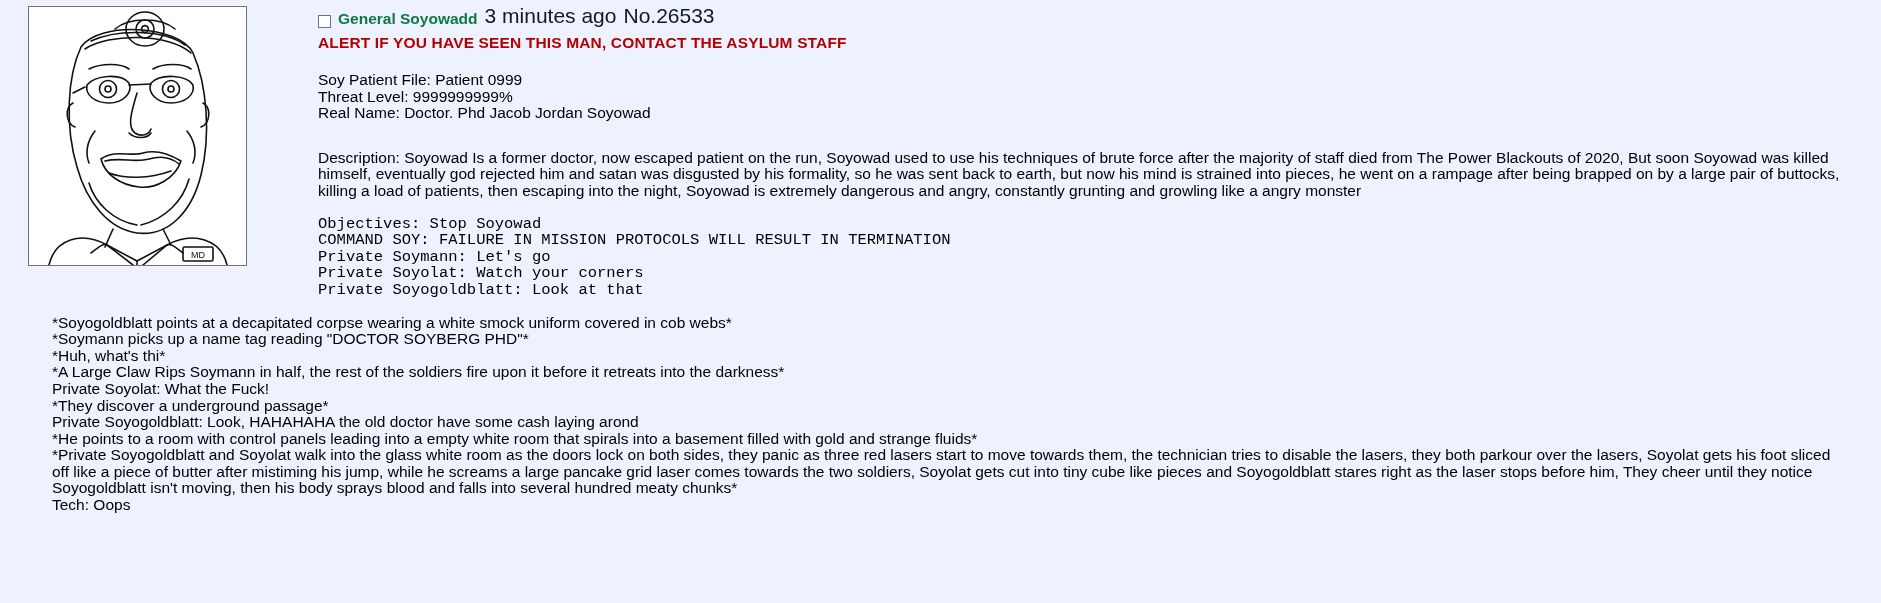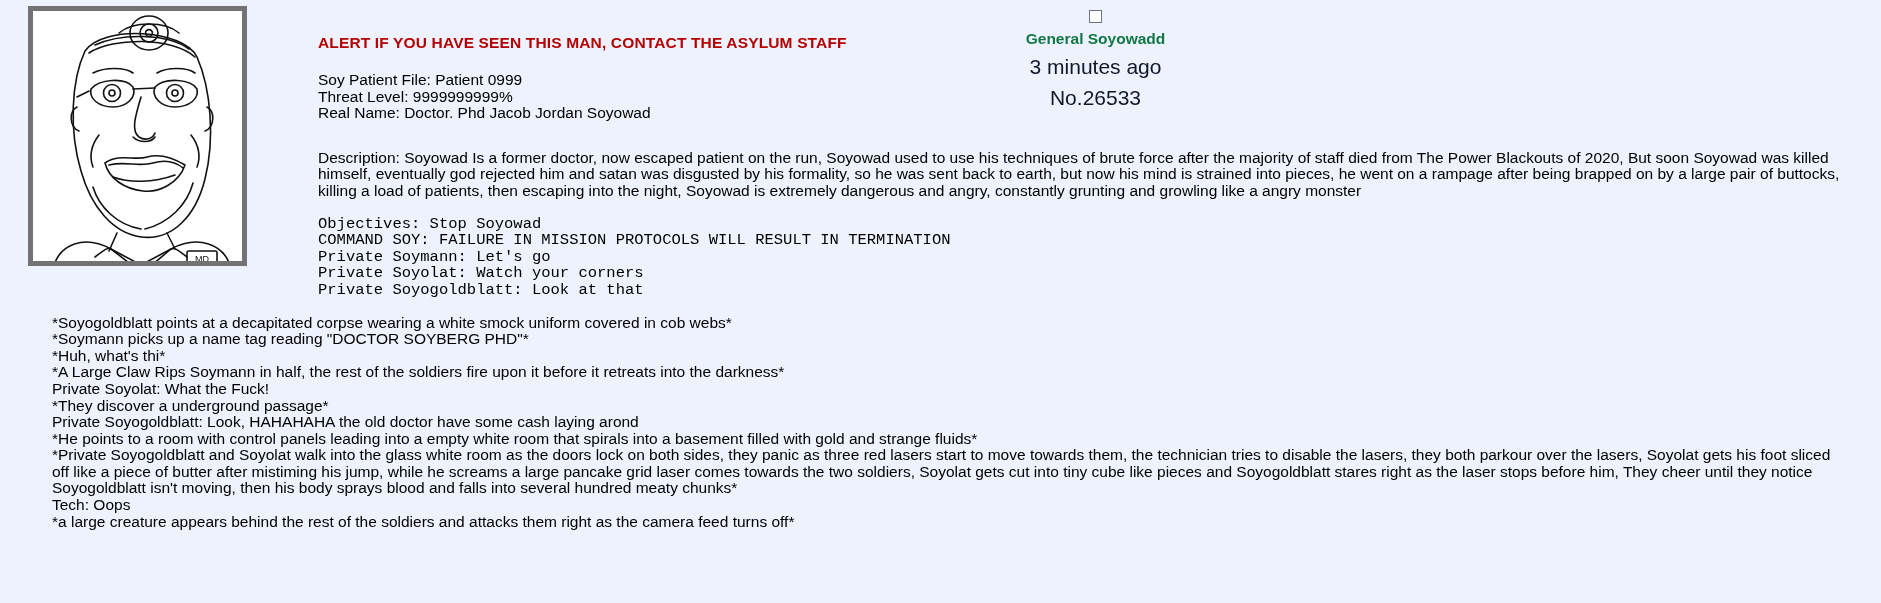--- a/index.html
+++ b/index.html
@@ -15,26 +15,25 @@
     font-size: 15.5px;
     color: #000000;
   }
   .post {
     position: relative;
     padding: 6px 8px 0 8px;
     box-sizing: border-box;
   }
   .post-head {
     display: flex;
-    align-items: center;
+    align-items: flex-end;
     gap: 7px;
     margin-left: 310px;
     padding-top: 2px;
     height: 20px;
-    flex-direction: column;
   }
   .post-checkbox {
     width: 13px;
     height: 13px;
     border: 1px solid #6b7280;
     background: #ffffff;
     margin-top: 2px;
     box-sizing: border-box;
     flex: 0 0 auto;
   }
@@ -46,21 +45,21 @@
   .post-time, .post-no {
     color: #0f172a;
     font-size: 21px;
   }
   .thumb {
     position: absolute;
     left: 28px;
     top: 6px;
     width: 219px;
     height: 260px;
-    border: 5px solid #737373;
+    border: 1px solid #737373;
     background: #ffffff;
     box-sizing: border-box;
     overflow: hidden;
   }
   .thumb svg { display: block; }
   .body-wrap {
     margin-left: 310px;
     padding-top: 6px;
   }
   .alert {
@@ -182,16 +181,15 @@
     <div>*Soyogoldblatt points at a decapitated corpse wearing a white smock uniform covered in cob webs*</div>
     <div>*Soymann picks up a name tag reading "DOCTOR SOYBERG PHD"*</div>
     <div>*Huh, what's thi*</div>
     <div>*A Large Claw Rips Soymann in half, the rest of the soldiers fire upon it before it retreats into the darkness*</div>
     <div>Private Soyolat: What the Fuck!</div>
     <div>*They discover a underground passage*</div>
     <div>Private Soyogoldblatt: Look, HAHAHAHA the old doctor have some cash laying arond</div>
     <div>*He points to a room with control panels leading into a empty white room that spirals into a basement filled with gold and strange fluids*</div>
     <div>*Private Soyogoldblatt and Soyolat walk into the glass white room as the doors lock on both sides, they panic as three red lasers start to move towards them, the technician tries to disable the lasers, they both parkour over the lasers, Soyolat gets his foot sliced off like a piece of butter after mistiming his jump, while he screams a large pancake grid laser comes towards the two soldiers, Soyolat gets cut into tiny cube like pieces and Soyogoldblatt stares right as the laser stops before him, They cheer until they notice Soyogoldblatt isn't moving, then his body sprays blood and falls into several hundred meaty chunks*</div>
     <div>Tech: Oops</div>
-    <div>*a large creature appears behind the rest of the soldiers and attacks them right as the camera feed turns off*</div>
   </div>
 
 </div>
 
 </body></html>

